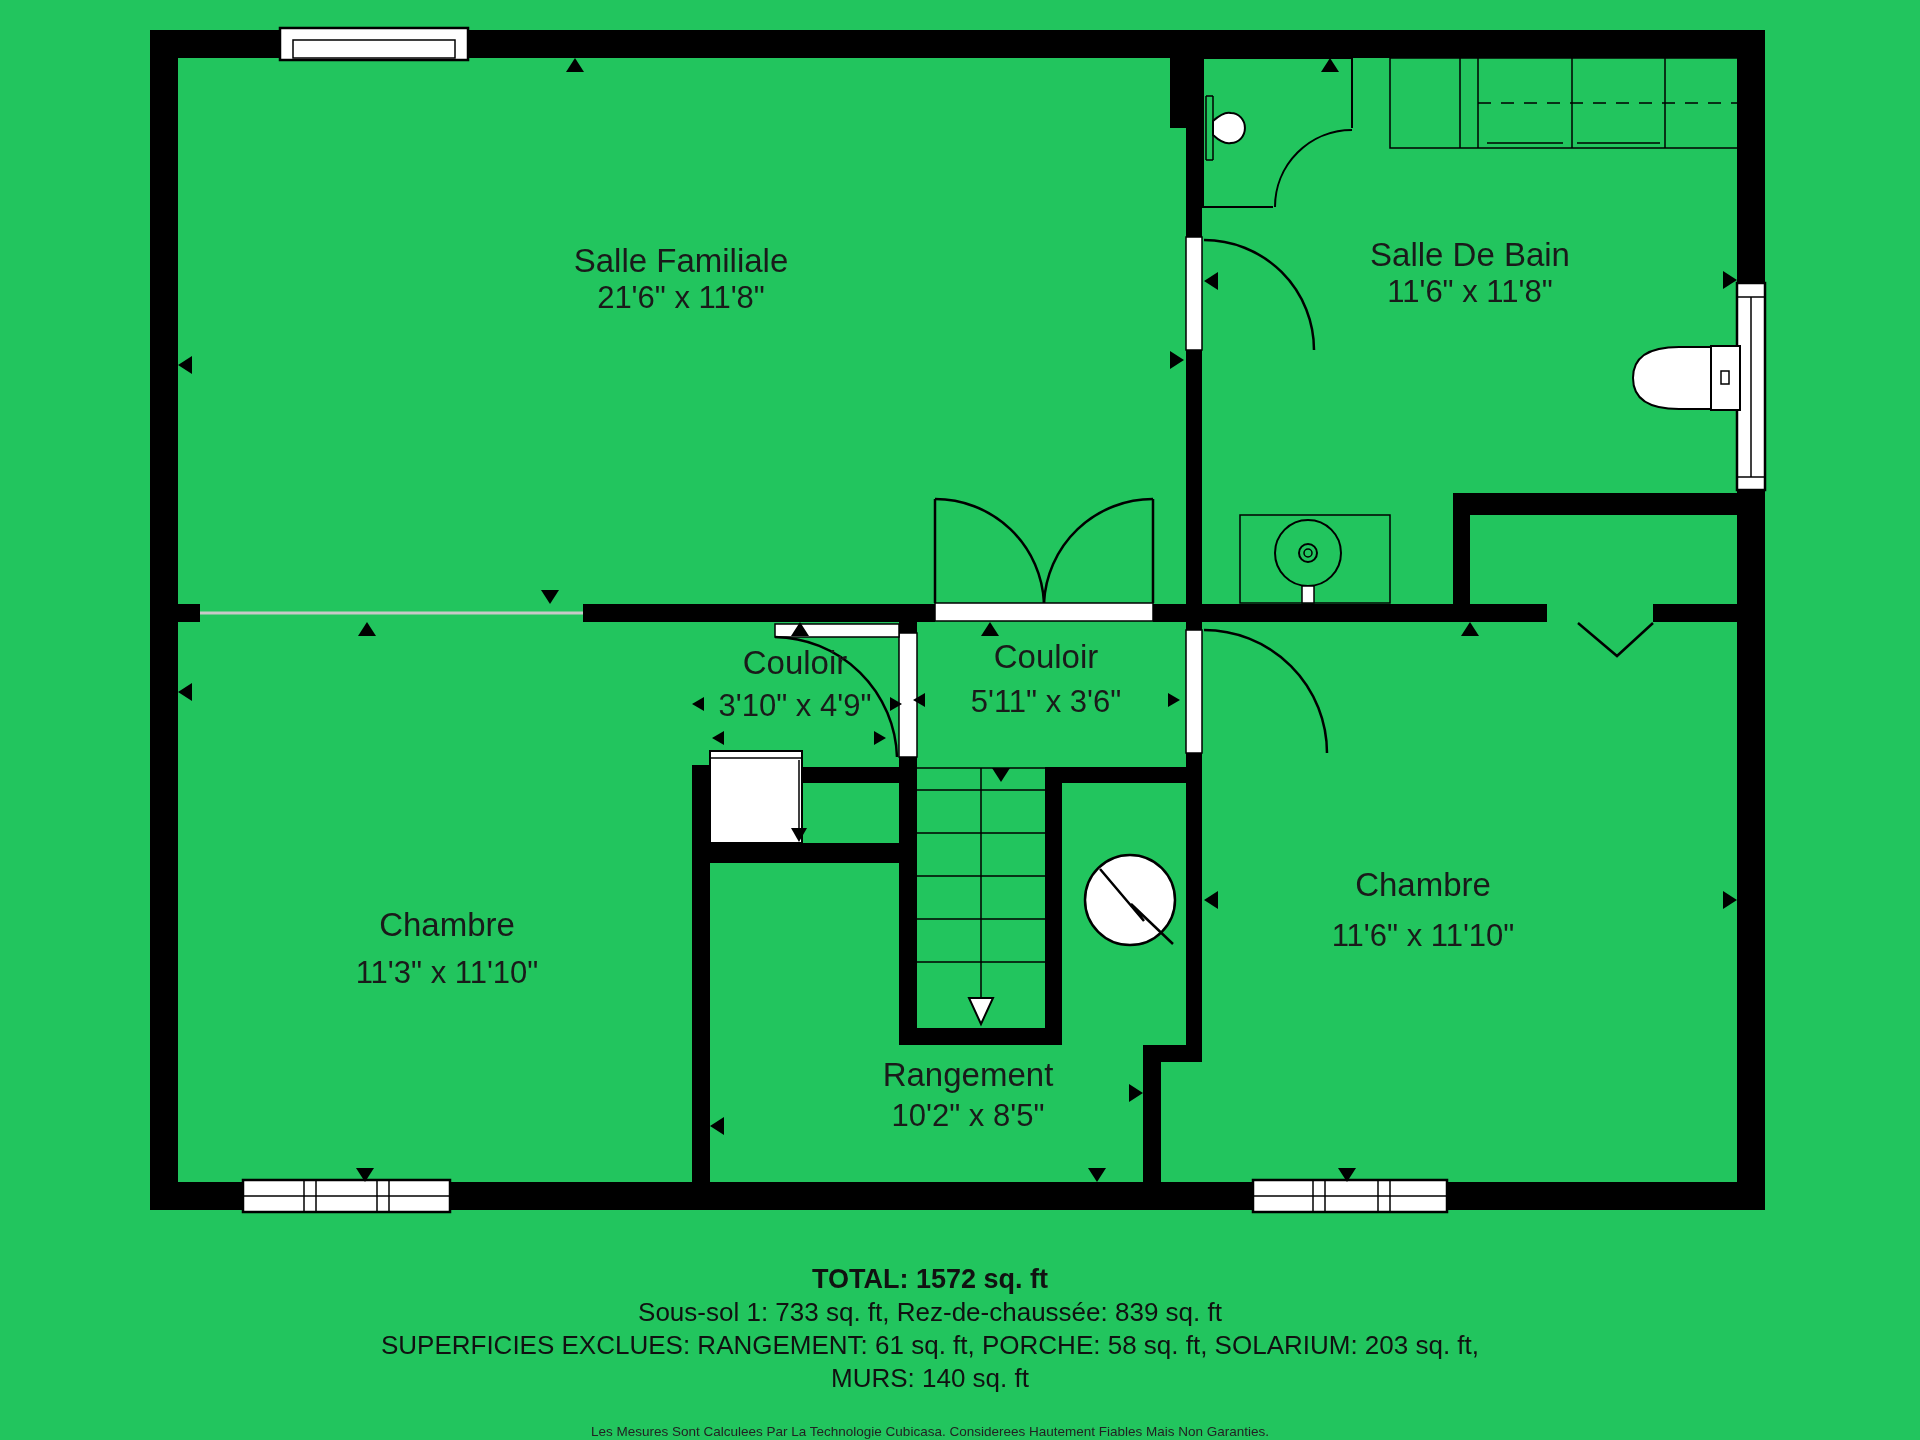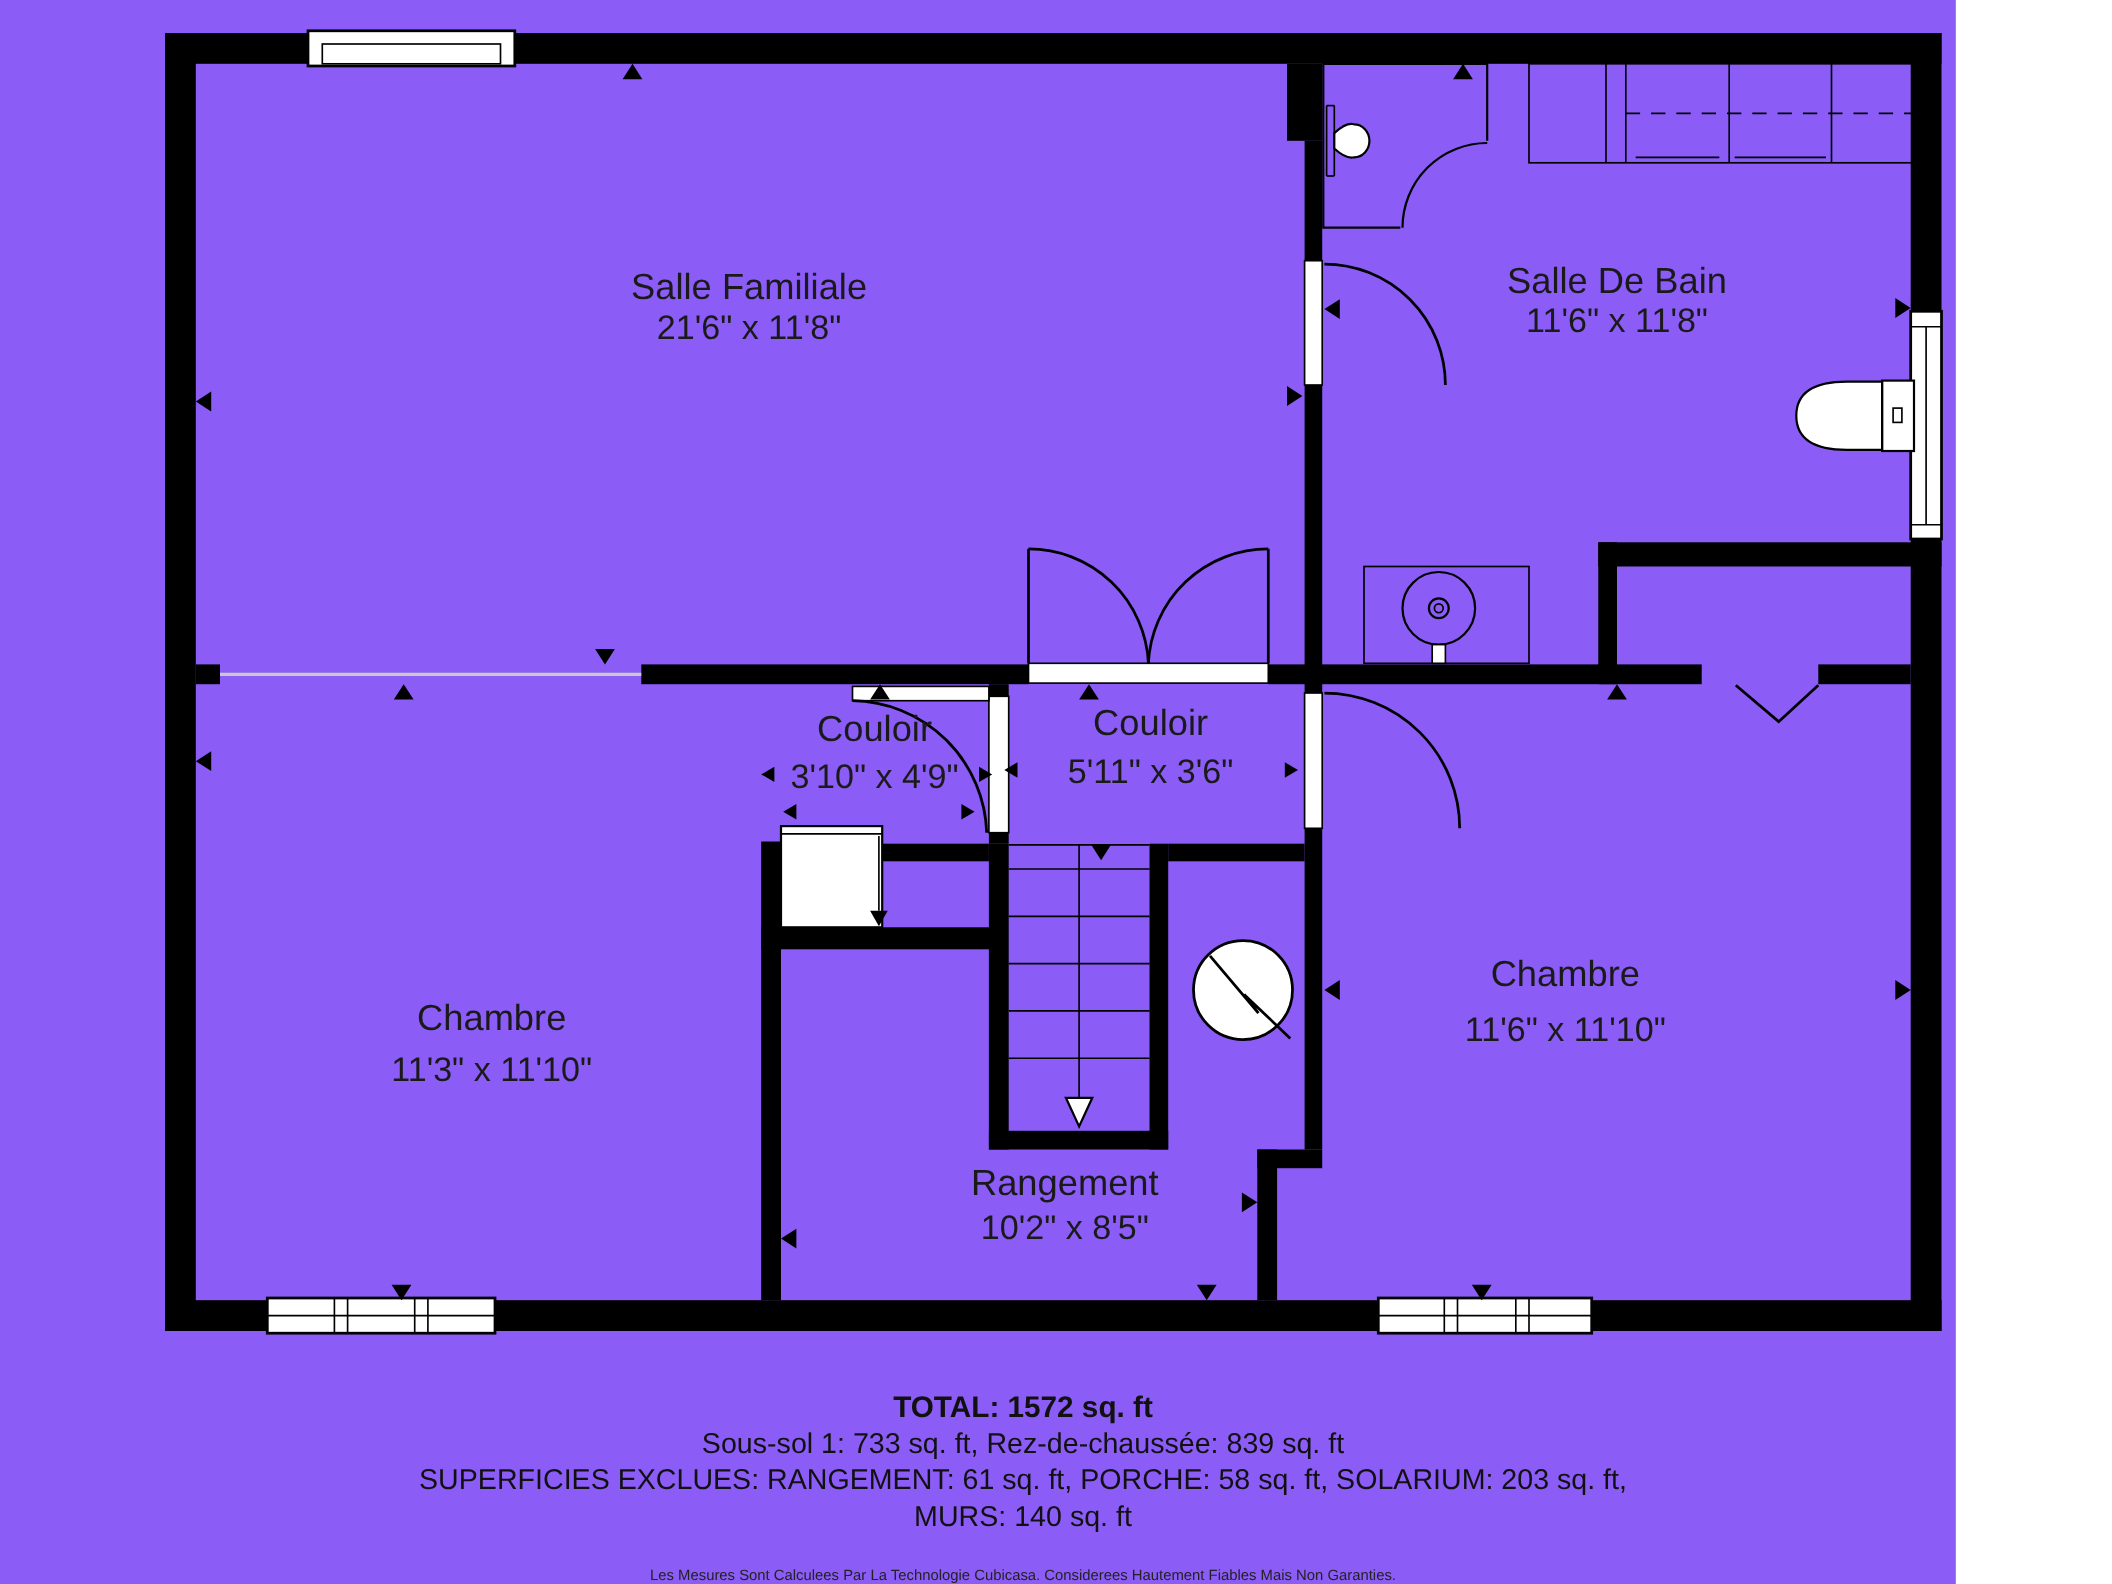--- a/index.html
+++ b/index.html
@@ -1,16 +1,16 @@
 <!DOCTYPE html>
 <html><head>
 <meta charset="utf-8">
 <style>
   html,body{margin:0;padding:0;background:#ffffff;}
-  .stage{position:relative;width:1778px;height:1440px;background:#8b5cf6;
+  .stage{position:relative;width:1920px;height:1440px;background:#22c55e;
          font-family:"Liberation Sans", sans-serif;overflow:hidden;}
   .plan-svg{position:absolute;left:0;top:0;}
   svg text{font-family:"Liberation Sans", sans-serif;fill:#1a1a1a;}
   .room-name{font-size:33px;}
   .room-dims{font-size:31px;}
   .footer{position:absolute;left:-30px;top:1263px;width:1920px;text-align:center;color:#111;}
   .footer-total{font-size:27px;font-weight:bold;line-height:33px;}
   .footer-line{font-size:26px;line-height:33px;}
   .disclaimer{position:absolute;left:-30px;top:1424px;width:1920px;text-align:center;
               font-size:13.5px;color:#222;}

